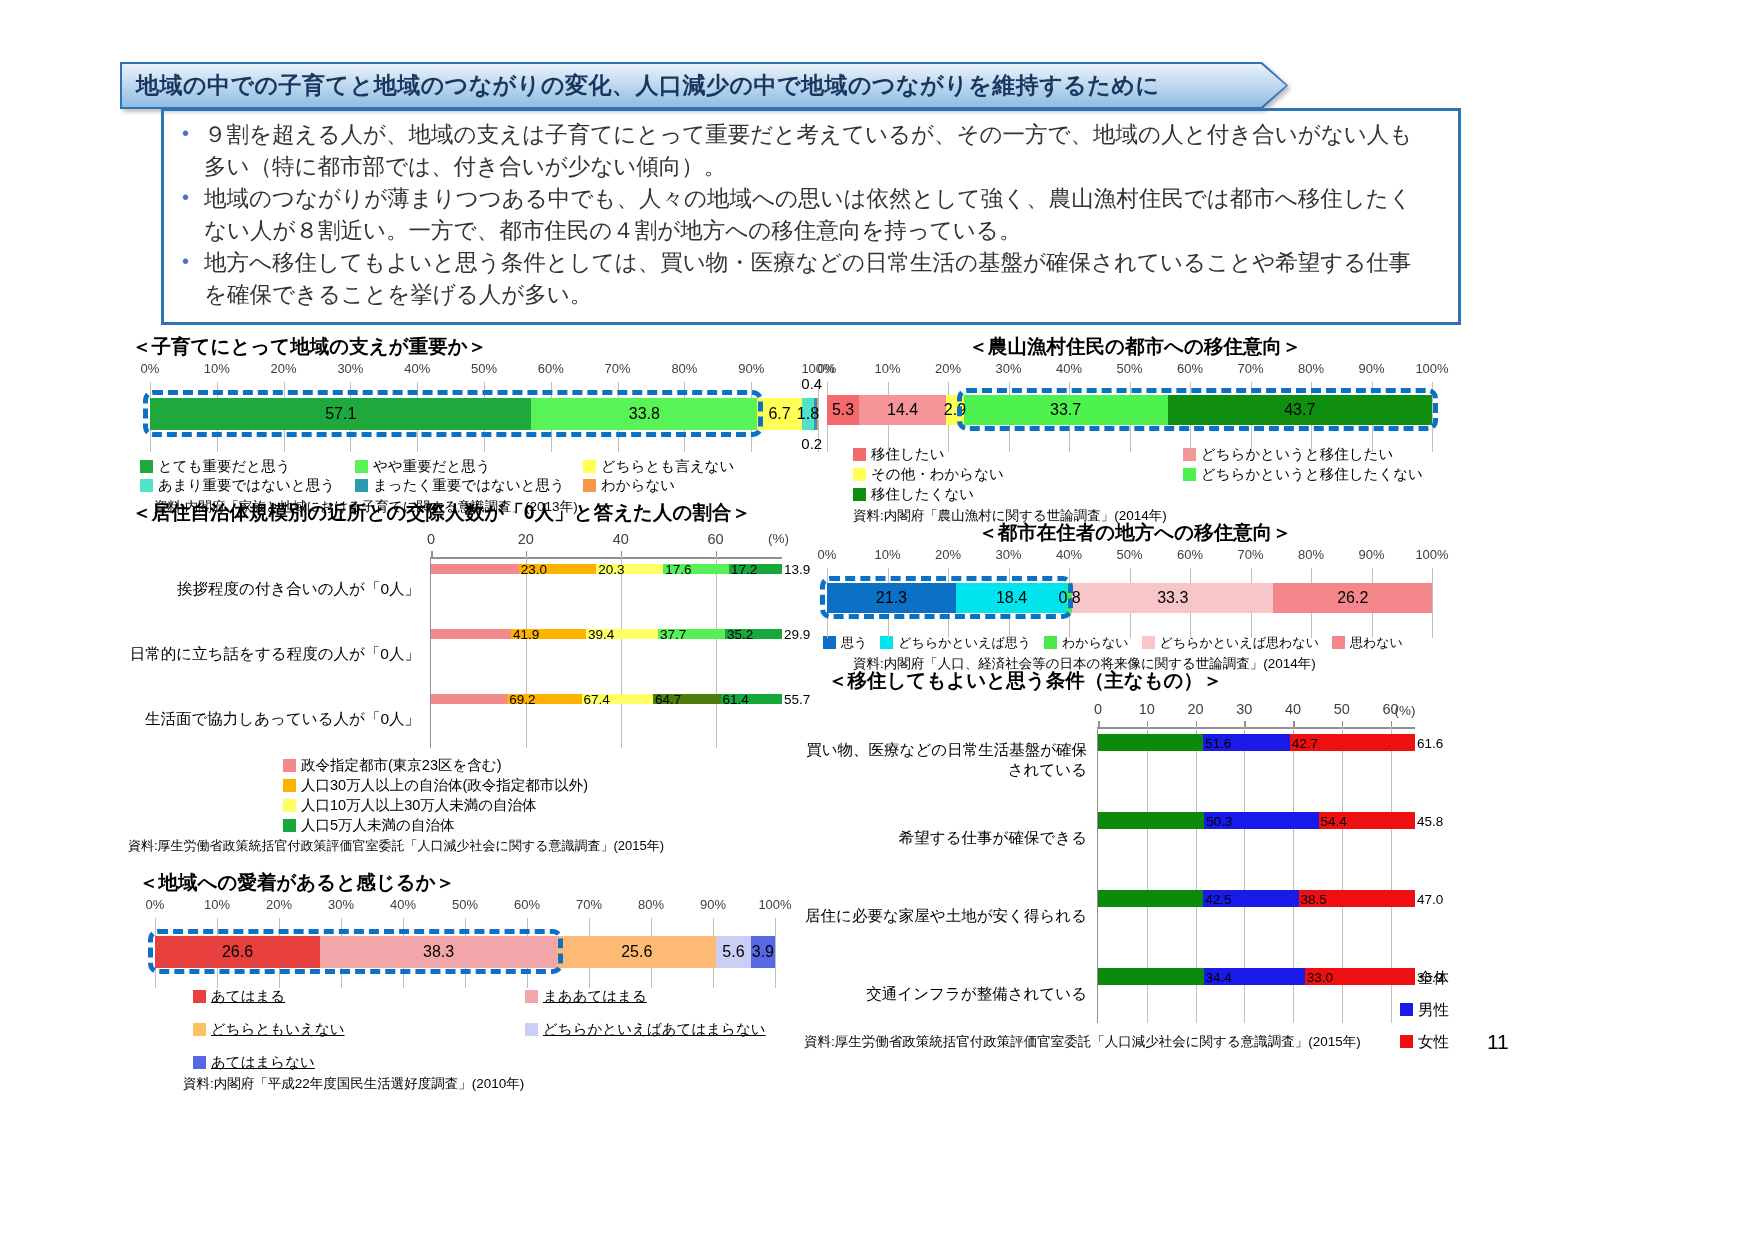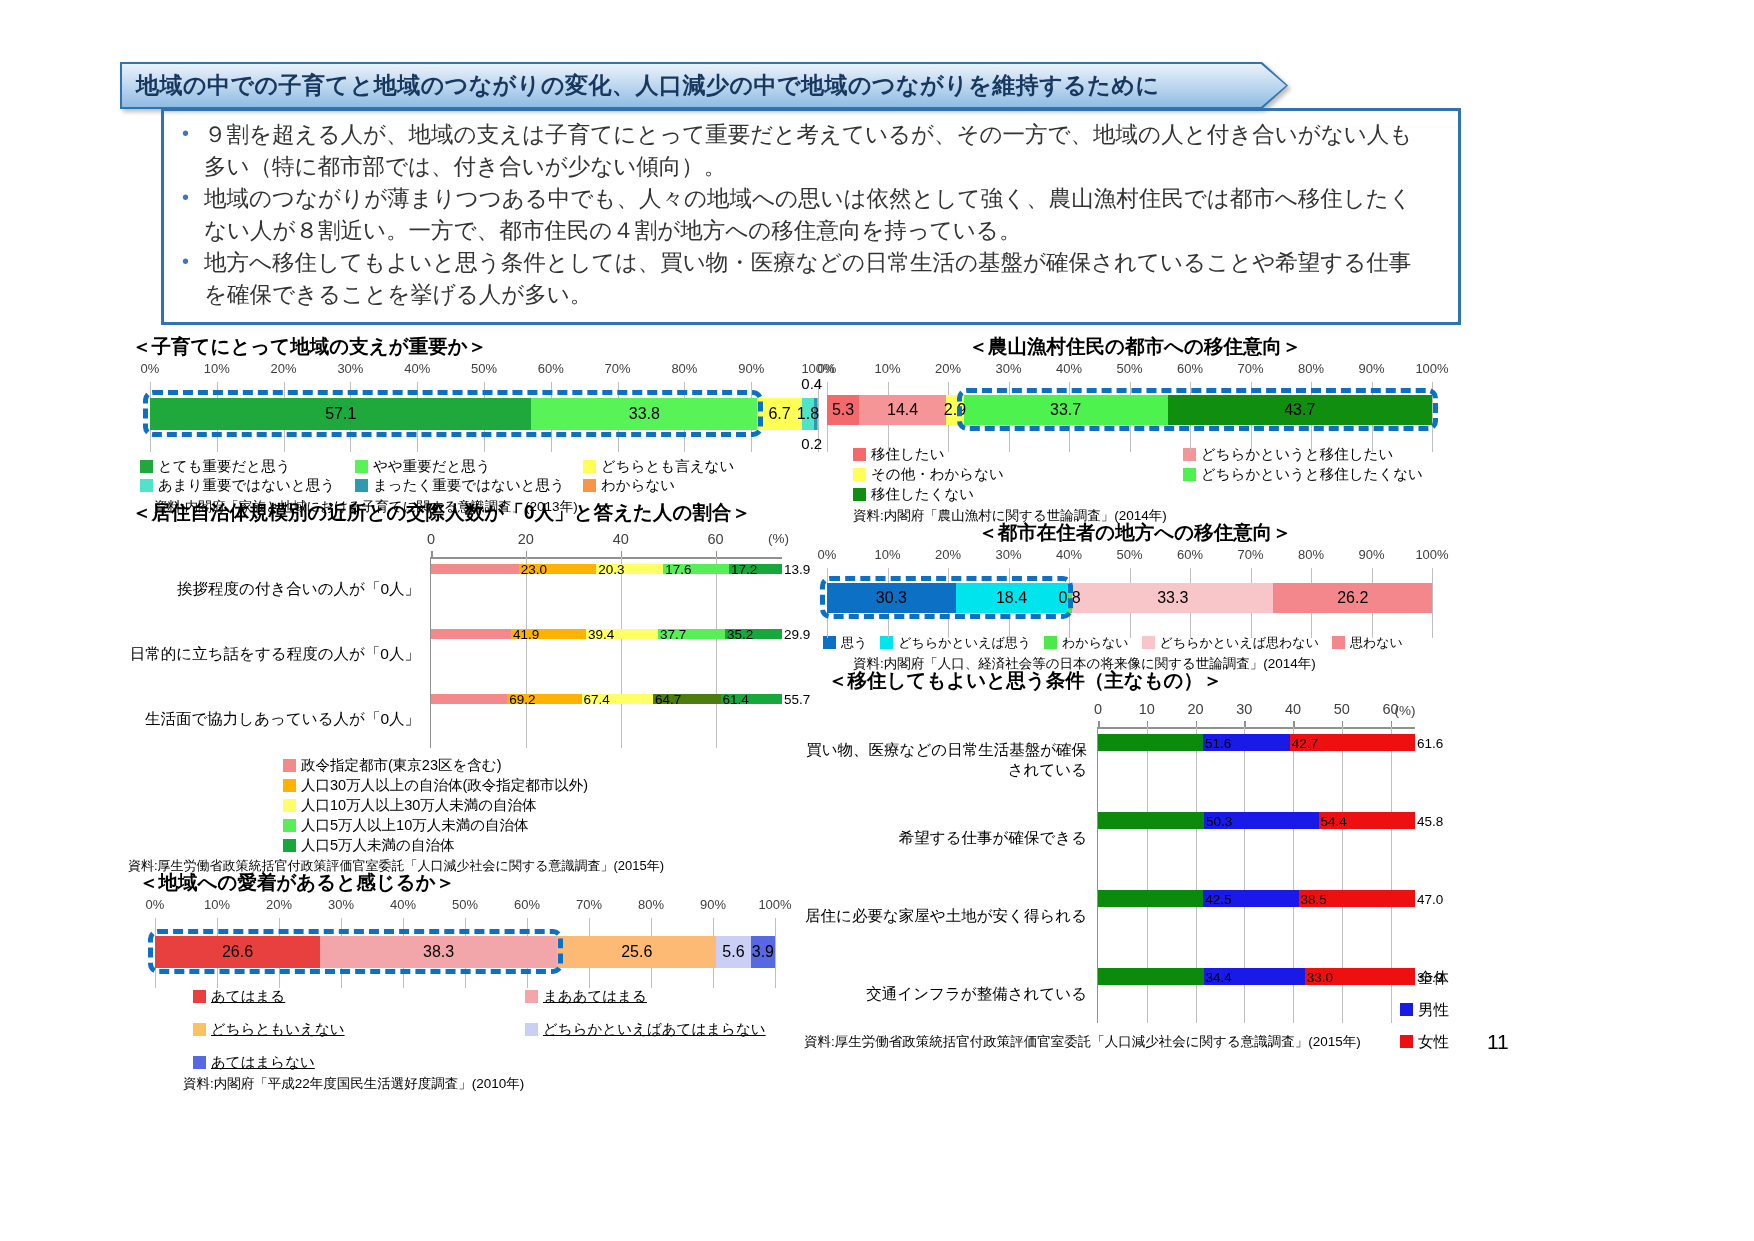--- a/index.html
+++ b/index.html
@@ -359,24 +359,20 @@
       </div>
       <div class="legend-item">
         <span class="legend-sq" style="background: rgb(255, 178, 0);"></span>
         <span class="legend-label">人口30万人以上の自治体(政令指定都市以外)</span>
       </div>
       <div class="legend-item">
         <span class="legend-sq" style="background: rgb(255, 255, 102);"></span>
         <span class="legend-label">人口10万人以上30万人未満の自治体</span>
       </div>
       <div class="legend-item">
-        <span class="legend-sq" style="background: rgb(88, 238, 88);"></span>
-        <span class="legend-label">人口5万人以上10万人未満の自治体</span>
-      </div>
-      <div class="legend-item">
         <span class="legend-sq" style="background: rgb(23, 168, 59);"></span>
         <span class="legend-label">人口5万人未満の自治体</span>
       </div>
     </div>
   <div class="source">資料:厚生労働省政策統括官付政策評価官室委託「人口減少社会に関する意識調査」(2015年)</div>
 </div>
 
 <div class="panel" id="chart-city">
   <div class="chart-title centered">＜都市在住者の地方への移住意向＞</div>
   <div class="stacked">
@@ -397,21 +393,21 @@
       <div class="tick-label" style="left: 70%;">70%</div>
       <div class="gridline" style="left: 70%;"></div>
       <div class="tick-label" style="left: 80%;">80%</div>
       <div class="gridline" style="left: 80%;"></div>
       <div class="tick-label" style="left: 90%;">90%</div>
       <div class="gridline" style="left: 90%;"></div>
       <div class="tick-label" style="left: 100%;">100%</div>
       <div class="gridline" style="left: 100%;"></div>
       <div class="bar">
         <div class="seg" style="width: 21.3%; background: rgb(12, 112, 196);">
-          <span class="seg-label">30.3</span>
+          <span class="seg-label">21.3</span>
         </div>
         <div class="seg" style="width: 18.4%; background: rgb(0, 228, 238);">
           <span class="seg-label">18.4</span>
         </div>
         <div class="seg" style="width: 0.8%; background: rgb(76, 232, 76);">
           <span class="seg-label">0.8</span>
         </div>
         <div class="seg" style="width: 33.3%; background: rgb(248, 197, 201);">
           <span class="seg-label">33.3</span>
         </div>

